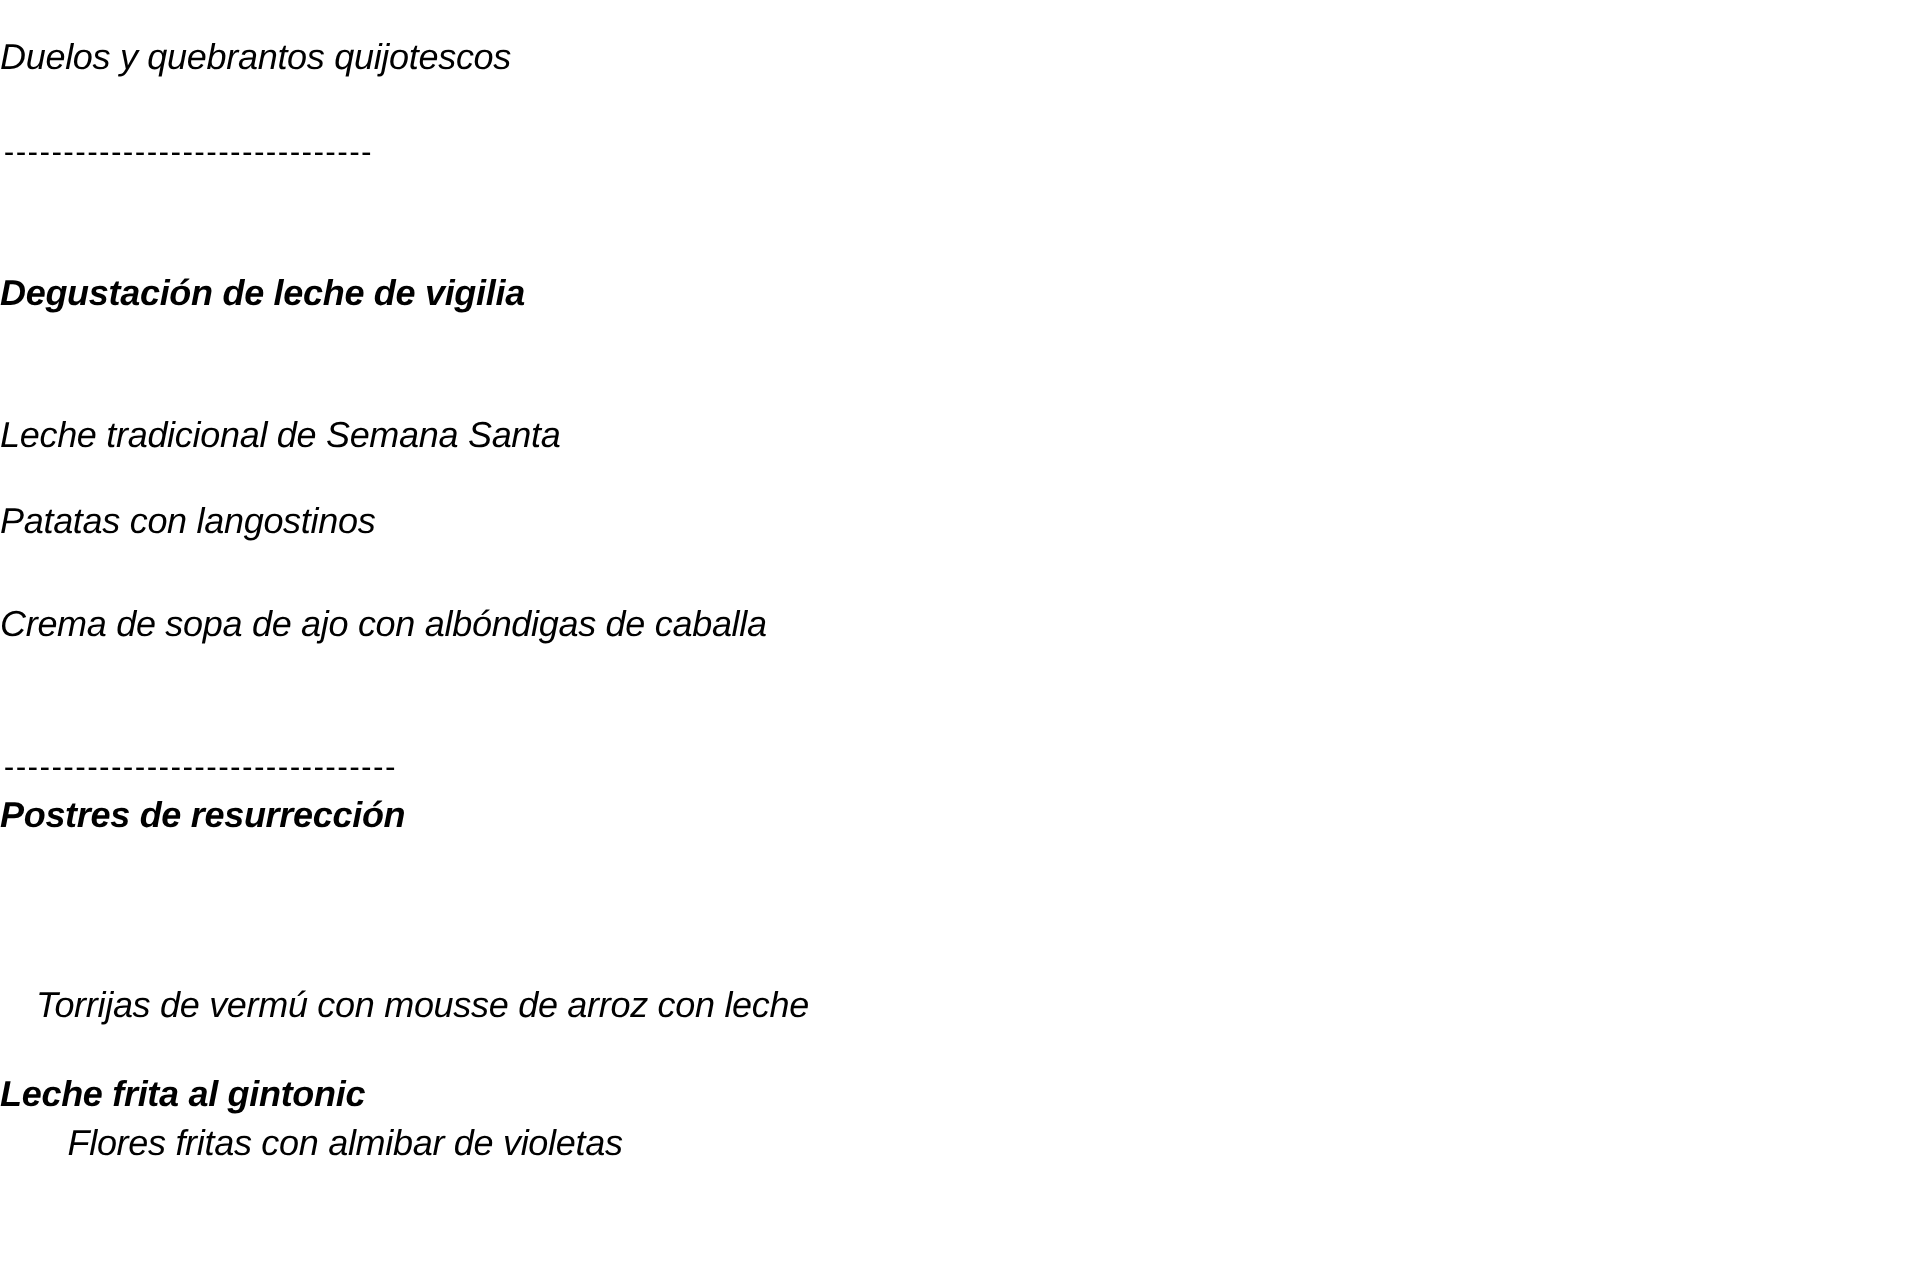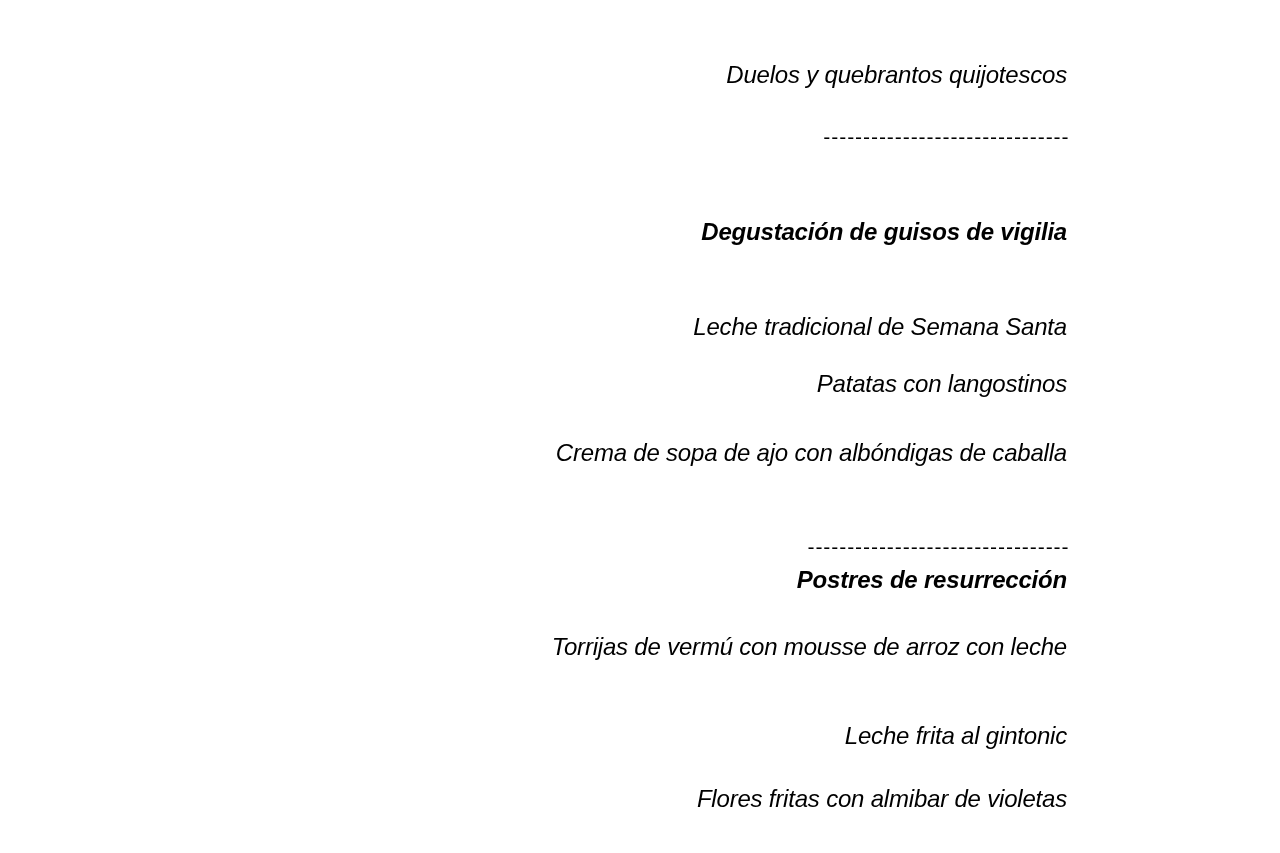--- a/index.html
+++ b/index.html
@@ -12,54 +12,53 @@
       height: 853px;
       position: relative;
       overflow: hidden;
       font-family: "Liberation Sans", "DejaVu Sans", sans-serif;
       color: #000000;
     }
     .line {
       position: absolute;
       left: 0;
       width: 1067px;
-      text-align: right;
+      text-align: left;
       font-style: italic;
       font-size: 24px;
       line-height: 30px;
       white-space: nowrap;
       letter-spacing: -0.2px;
-      margin-top: 36px;
     }
     .heading {
       font-weight: bold;
     }
     .sep {
       font-style: normal;
       font-size: 20px;
       letter-spacing: 0px;
       font-family: "DejaVu Sans Mono", monospace;
     }
   </style>
 </head>
 <body>
 
 <div>
 
   <div class="line" style="top:24px;">Duelos y quebrantos quijotescos</div>
 
   <div class="line sep" style="top:86px; letter-spacing:-4.1px;">-------------------------------</div>
 
-  <div class="line heading" style="top:181px;">Degustación de guisos de vigilia</div>
+  <div class="line heading" style="top:181px;">Degustación de leche de vigilia</div>
 
   <div class="line" style="top:276px;">Leche tradicional de Semana Santa</div>
   <div class="line" style="top:333px;">Patatas con langostinos</div>
   <div class="line" style="top:402px;">Crema de sopa de ajo con albóndigas de caballa</div>
 
   <div class="line sep" style="top:496px; letter-spacing:-4.1px;">---------------------------------</div>
 
   <div class="line heading" style="top:529px;">Postres de resurrección</div>
 
-  <div class="line" style="top:596px;">Torrijas de vermú con mousse de arroz con leche</div>
-  <div class="line" style="top:685px;">Leche frita al gintonic</div>
-  <div class="line" style="top:748px;">Flores fritas con almibar de violetas</div>
+  <div class="line" style="top:656px;padding-left:24px;">Torrijas de vermú con mousse de arroz con leche</div>
+  <div class="line" style="top:715px;font-weight:bold;">Leche frita al gintonic</div>
+  <div class="line" style="top:748px;padding-left:45px;">Flores fritas con almibar de violetas</div>
 
 </div>
 
 </body></html>

